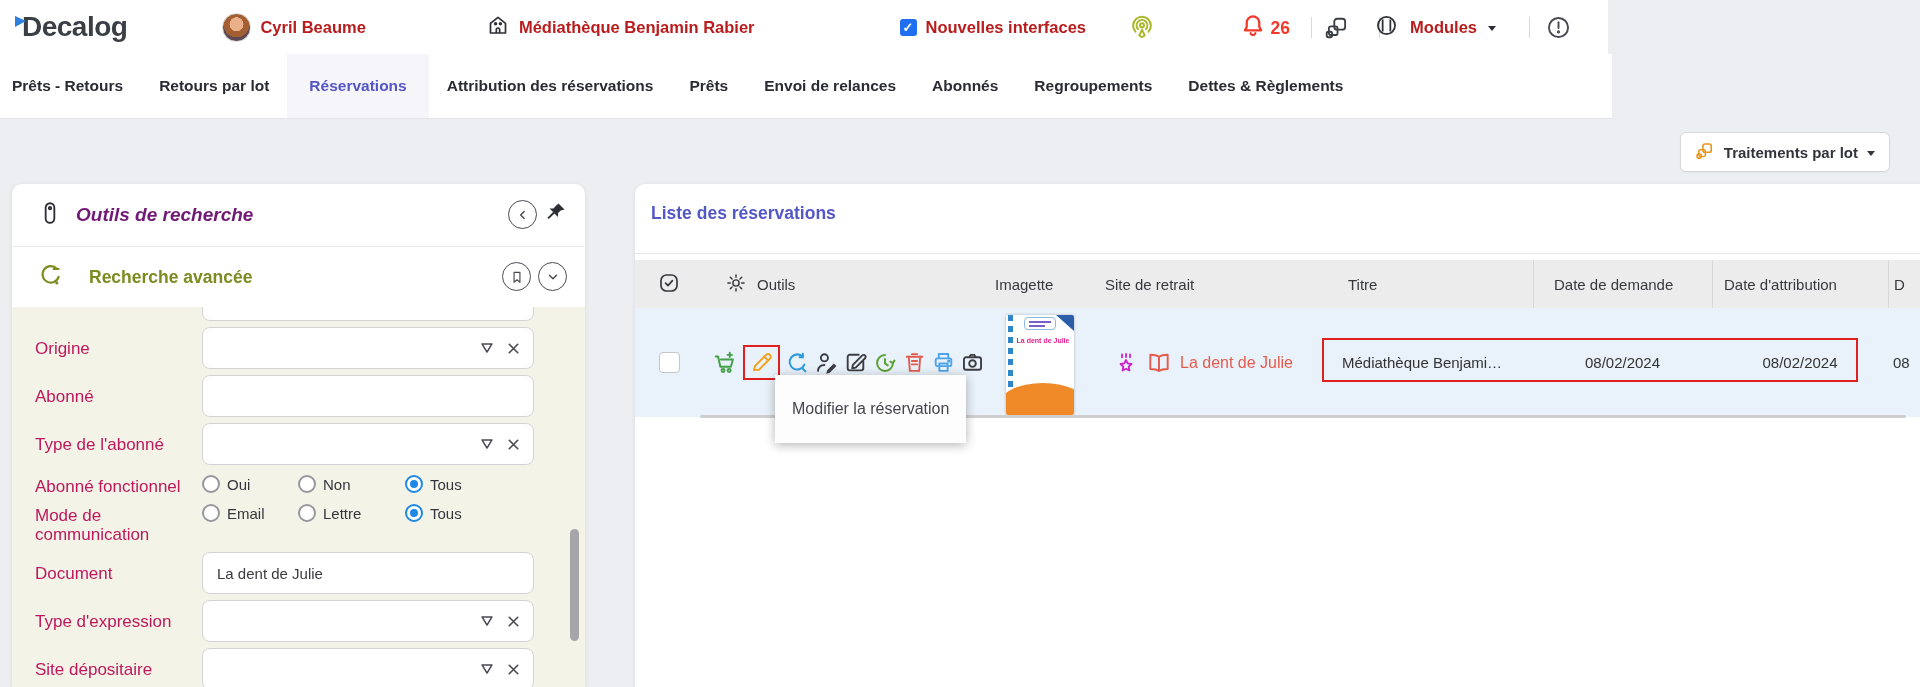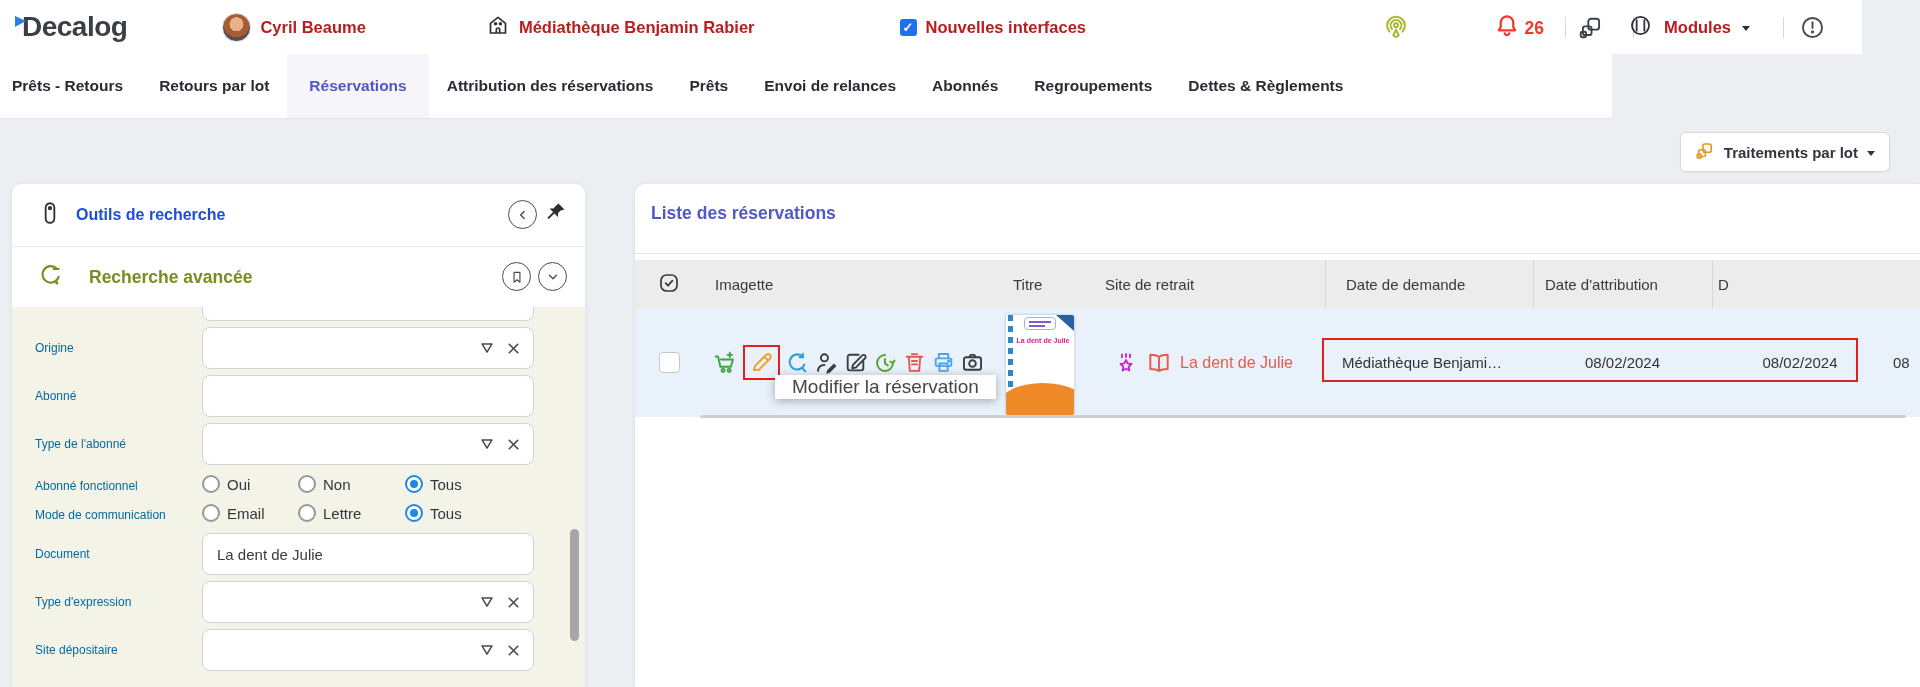--- a/index.html
+++ b/index.html
@@ -1,21 +1,21 @@
 <!DOCTYPE html>
 <html><head>
 <meta charset="utf-8">
 <style>
   * { margin:0; padding:0; box-sizing:border-box; }
   html,body { width:1920px; height:687px; overflow:hidden; }
   body { font-family:"Liberation Sans", sans-serif; background:#edeef2; color:#2b2b33; }
   .app { position:relative; width:1920px; height:687px; }
 
   
-  .topbar { position:absolute; top:0; left:0; width:1862px; height:54px; background:#fff; display:flex; align-items:center; z-index:30; }
+  .topbar { position:absolute; top:0; left:0; width:1608px; height:54px; background:#fff; display:flex; align-items:center; z-index:30; }
   .logo { position:relative; margin-left:14px; display:flex; align-items:center; height:36px; cursor:pointer; }
   .logo .pennant { position:absolute; left:-1px; top:5px; }
   .logo .logo-text { font-size:28px; font-weight:bold; color:#3a3f46; letter-spacing:-0.5px; padding-left:8px; }
   .tb-item { display:flex; align-items:center; gap:9px; }
   .tb-user { margin-left:95px; }
   .avatar { width:29px; height:29px; border-radius:50%; background:radial-gradient(circle at 50% 38%, #e9b08a 0 32%, #a35f33 33% 60%, #5d4a52 61%); border:1px solid #d9d9d9; }
   .tb-bold { font-size:16.5px; font-weight:bold; color:#b91c1c; }
   .tb-site { margin-left:120px; }
   .tb-check { margin-left:145px; cursor:pointer; }
   .checkbox-blue { width:17px; height:17px; border-radius:3px; background:#1f6ff0; display:flex; align-items:center; justify-content:center; color:#fff; font-size:13px; font-weight:bold; }
@@ -37,31 +37,31 @@
   
   .page { position:absolute; top:118px; left:0; width:1920px; height:569px; background:#edeef2; }
   .batch-btn { position:absolute; top:14px; right:30px; height:40px; background:#fff; border:1px solid #d7d7db; border-radius:6px; display:flex; align-items:center; gap:9px; padding:0 14px 0 14px; cursor:pointer; font-size:15px; font-weight:bold; color:#33343c; box-shadow:0 1px 2px rgba(0,0,0,0.04); }
   .batch-btn .caret-down { border-top-color:#33343c; }
 
   .card { background:#fff; box-shadow:0 1px 5px rgba(20,20,40,0.08); }
 
   
   .sidebar { position:absolute; left:12px; top:66px; width:573px; height:503px; border-radius:10px 10px 0 0; overflow:hidden; }
   .sb-head { position:relative; height:62px; display:flex; align-items:center; padding-left:25px; gap:13px; }
-  .sb-title { font-size:16px; font-weight:bold; color:#1d4ed8; }
+  .sb-title { font-size:19px; font-weight:bold; color:#701a75;font-style:italic; }
   .sb-head-icons { position:absolute; right:18px; top:16px; display:flex; align-items:center; gap:6px; }
   .sb-div { height:1px; background:#e6e6ea; margin:0 1px; }
   .sb-sec { position:relative; height:60px; display:flex; align-items:center; padding-left:25px; gap:25px; }
   .sb-sec-title { font-size:17.5px; font-weight:bold; color:#7d8b21; }
   .sb-sec-icons { position:absolute; right:18px; top:15px; display:flex; align-items:center; gap:7px; }
   .circle-btn { width:29px; height:29px; border-radius:50%; border:1.5px solid #4a4a52; display:flex; align-items:center; justify-content:center; cursor:pointer; background:#fff; }
 
   .sb-form { position:absolute; top:123px; bottom:0; left:0; right:0; background:#f3f4e7; overflow:hidden; padding:0 0 0 23px; }
   .frow { display:flex; align-items:center; margin-bottom:6px; }
-  .flabel { width:167px; font-size:12px; color:#0369a1; line-height:19px; padding-right:16px; }
+  .flabel { width:167px; font-size:17px; color:#be185d; line-height:19px; padding-right:16px; }
   .finput { position:relative; width:332px; height:42px; }
   .finput input { width:100%; height:100%; border:1px solid #d4d4d6; border-radius:8px; background:#fff; font-family:"Liberation Sans", sans-serif; font-size:15px; color:#3a3a40; padding:0 58px 0 14px; outline:none; }
   .in-icons { position:absolute; right:12px; top:0; height:100%; display:flex; align-items:center; gap:9px; }
   .in-icons svg { cursor:pointer; display:block; }
   .partial-row { margin-top:-28px; }
   .radio-row { margin-top:10px; margin-bottom:8px; align-items:flex-start; }
   .radio-row .flabel { padding-top:2px; }
   .ropt { display:flex; align-items:center; gap:7px; cursor:pointer; }
   .ropt-1 { width:96px; } .ropt-2 { width:107px; }
   .radio { width:18px; height:18px; border-radius:50%; border:2px solid #97979d; background:#fff; flex:none; }
@@ -100,21 +100,21 @@
   .kid1 .body { background:#f5d328; }
   .kid2 { left:36px; bottom:12px; }
   .kid2 .head { background:#f7cfae; box-shadow:0 -3px 0 #e8732a inset; }
   .kid2 .body { background:repeating-linear-gradient(180deg,#f06292 0 3px,#fff 3px 6px); }
   .title-cell { gap:8px; padding-left:24px; color:#e45c4d; }
   .title-link { color:#e45c4d; font-size:16px; cursor:pointer; }
   .site-cell { padding-left:17px; }
   .date-cell { justify-content:center; }
   .partial-cell { padding-left:5px; overflow:hidden; white-space:nowrap; }
   .annot-box { position:absolute; left:687px; top:154px; width:536px; height:44px; border:2px solid #e01f1f; z-index:5; pointer-events:none; }
-  .tooltip { position:absolute; left:140px; top:191px; background:#fdfdfd; box-shadow:0 2px 10px rgba(0,0,0,0.3); padding:1px 17px; font-size:19px; color:#45464c; white-space:nowrap; z-index:10; }
+  .tooltip { position:absolute; left:140px; top:191px; background:#fdfdfd; box-shadow:0 2px 10px rgba(0,0,0,0.3); padding:25px 17px; font-size:16px; color:#45464c; white-space:nowrap; z-index:10; }
   .hline { position:absolute; left:65px; right:14px; top:231px; height:3px; background:#cfcfd2; border-radius:2px; }
 
   .th .gear { margin:0 10px 0 15px; }
   .th-check { padding-left:22px; }
   .th-imagette { padding-left:5px; }
   .th-titre { padding-left:23px; }
   .th-site { padding-left:15px; }
   .th-d1 { padding-left:20px; }
   .th-d2 { padding-left:11px; }
   .th-last { padding-left:5px; }
@@ -389,28 +389,37 @@
 
       <div class="thead tgrid">
         <div class="th th-check">
           <span>
             <svg width="24" height="24" viewBox="0 0 24 24" fill="none" stroke="#38393f" stroke-width="1.7" stroke-linejoin="round" stroke-linecap="round">
                 <rect x="4" y="4" width="16" height="16" rx="5.5"></rect>
                 <polyline points="8.6,12.2 11,14.6 15.4,9.6"></polyline>
               </svg>
           </span>
         </div>
+        <div class="th">
+          <span class="gear">
+            <svg width="22" height="22" viewBox="0 0 24 24" fill="none" stroke="#38393f" stroke-width="1.6" stroke-linecap="round">
+                <circle cx="12" cy="12" r="3.4"></circle>
+                <path d="M12 3.2v2.6M12 18.2v2.6M3.2 12h2.6M18.2 12h2.6M5.8 5.8l1.9 1.9M16.3 16.3l1.9 1.9M18.2 5.8l-1.9 1.9M7.7 16.3l-1.9 1.9"></path>
+              </svg>
+          </span>
+          <span>Outils</span>
+        </div>
         <div class="th th-imagette">
             <span>Imagette</span>
           </div>
+        <div class="th th-site">
+            <span>Site de retrait</span>
+          </div>
         <div class="th th-titre">
             <span>Titre</span>
-          </div>
-        <div class="th th-site">
-            <span>Site de retrait</span>
           </div>
         <div class="th th-sep th-d1">
             <span>Date de demande</span>
           </div>
         <div class="th th-sep th-d2">
             <span>Date d'attribution</span>
           </div>
         <div class="th th-sep th-last">
             <span>D</span>
           </div>

